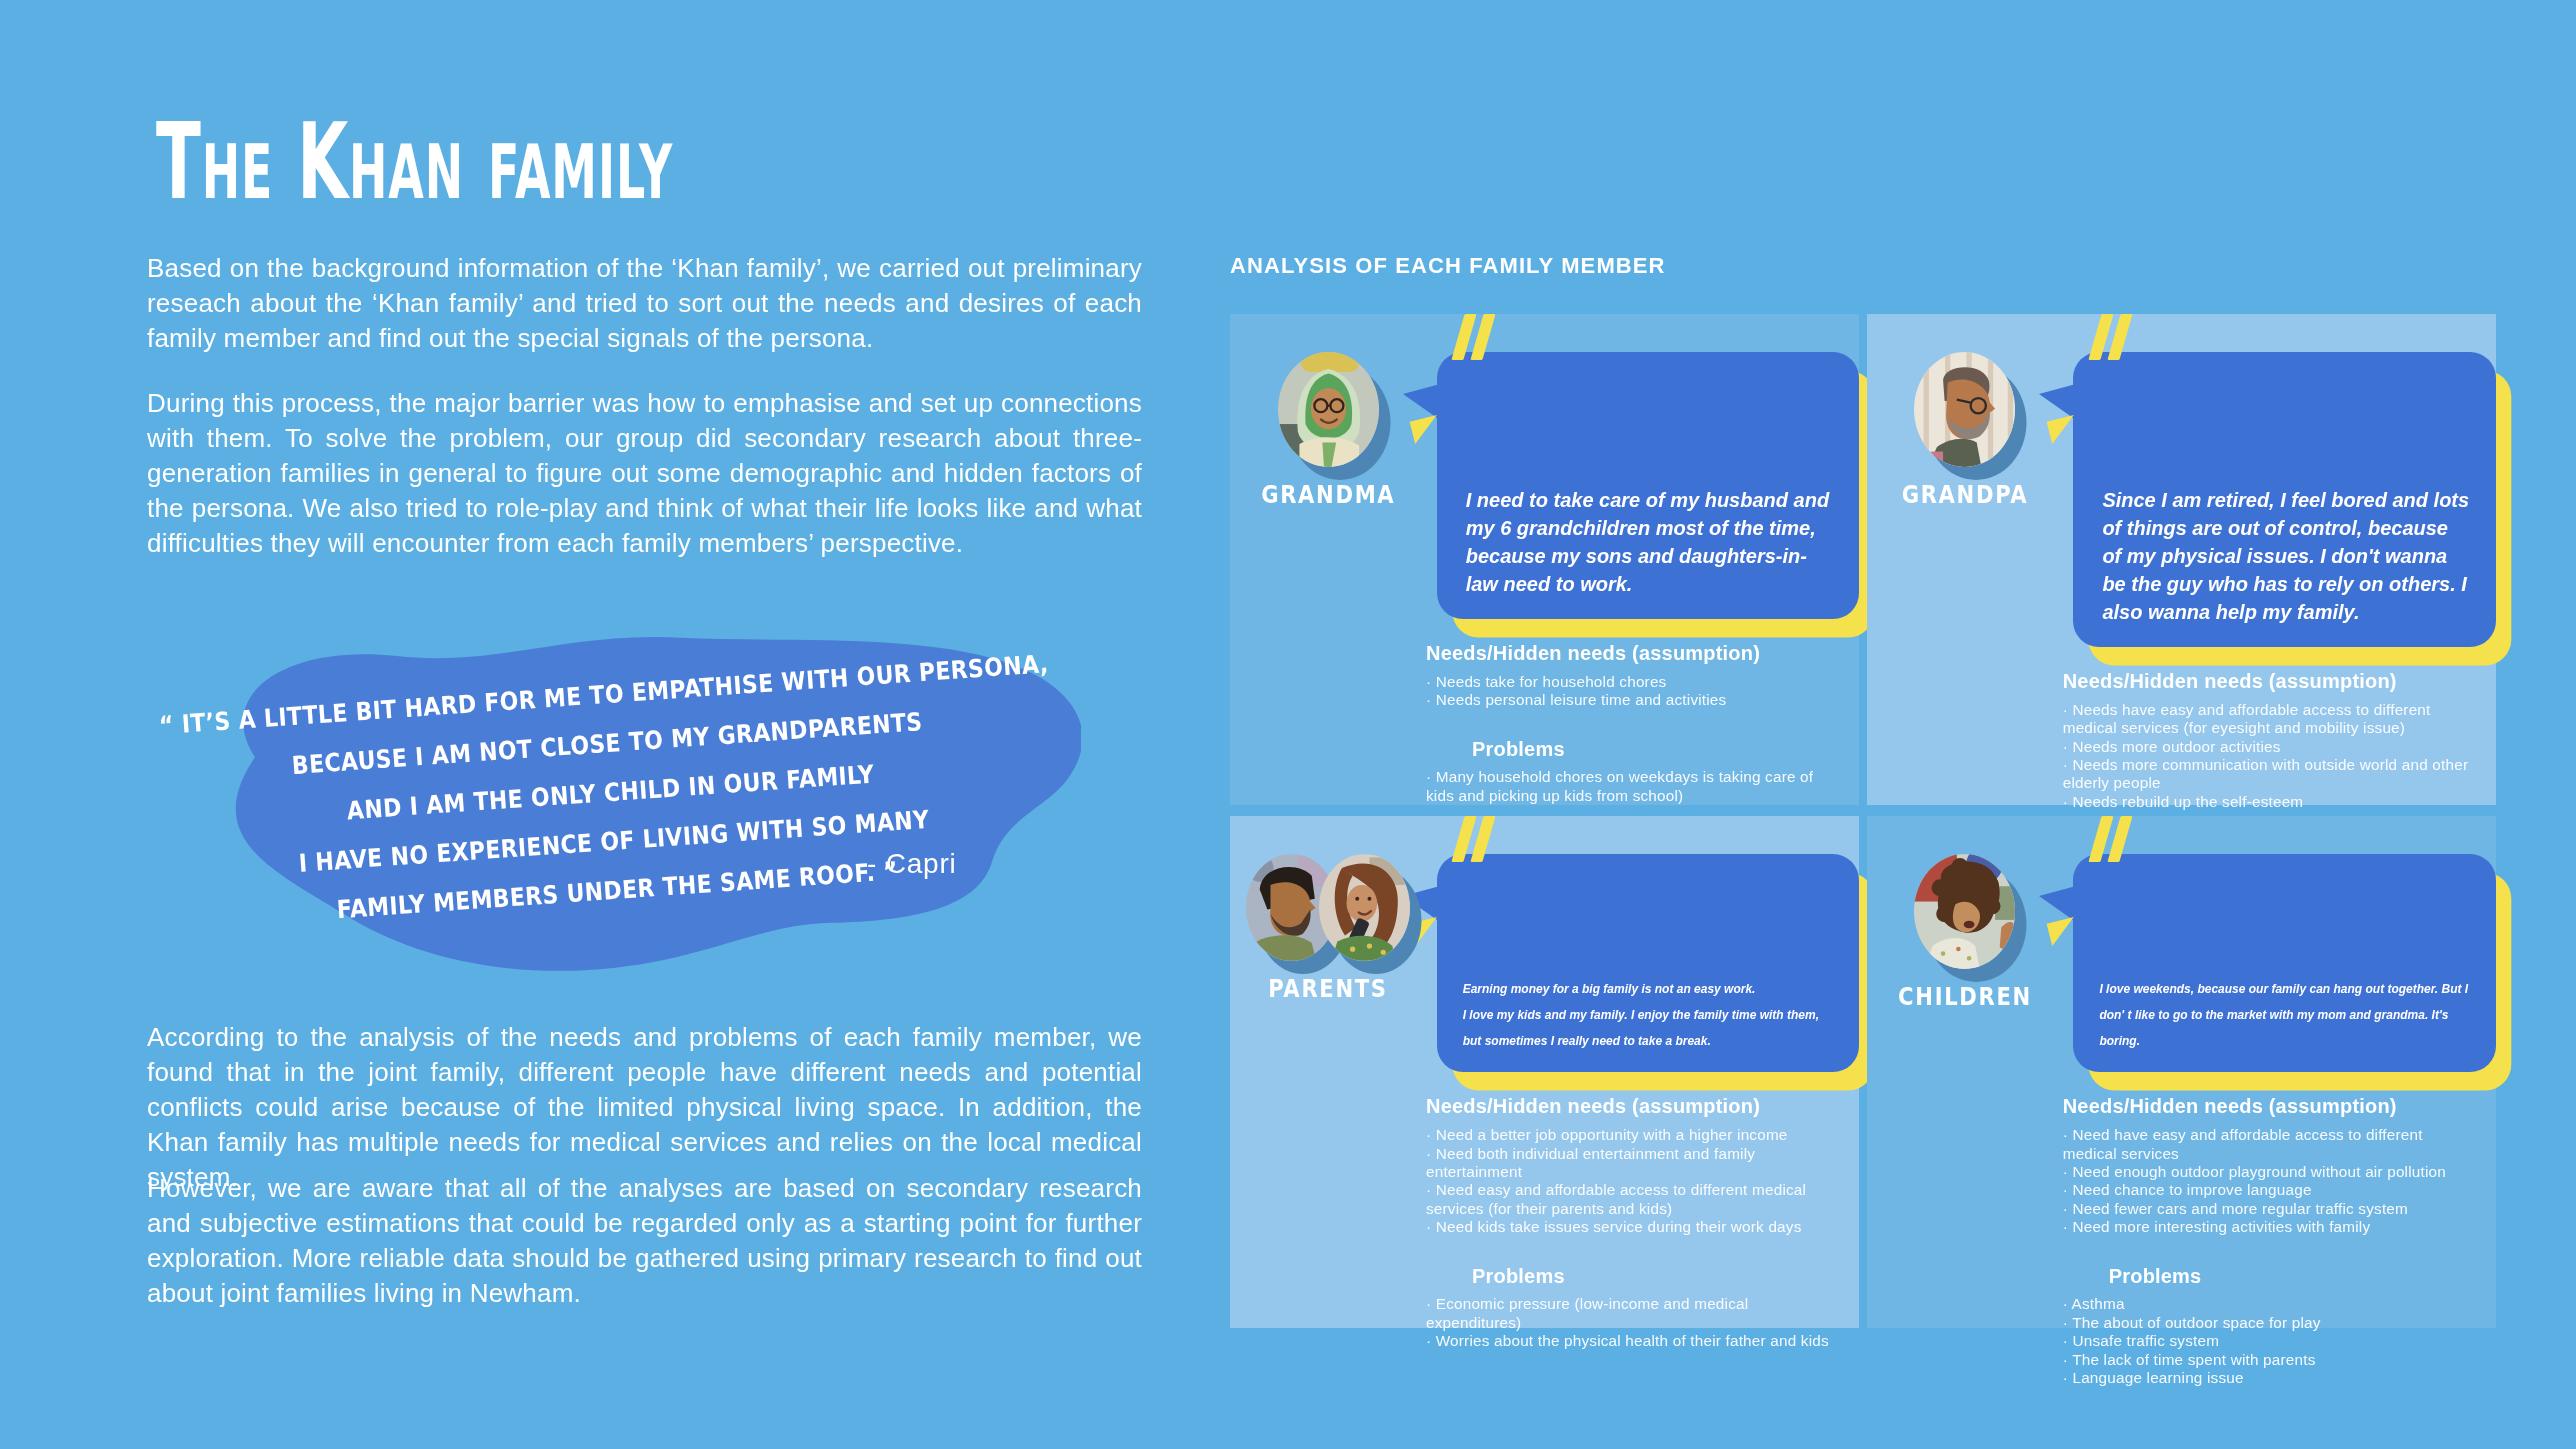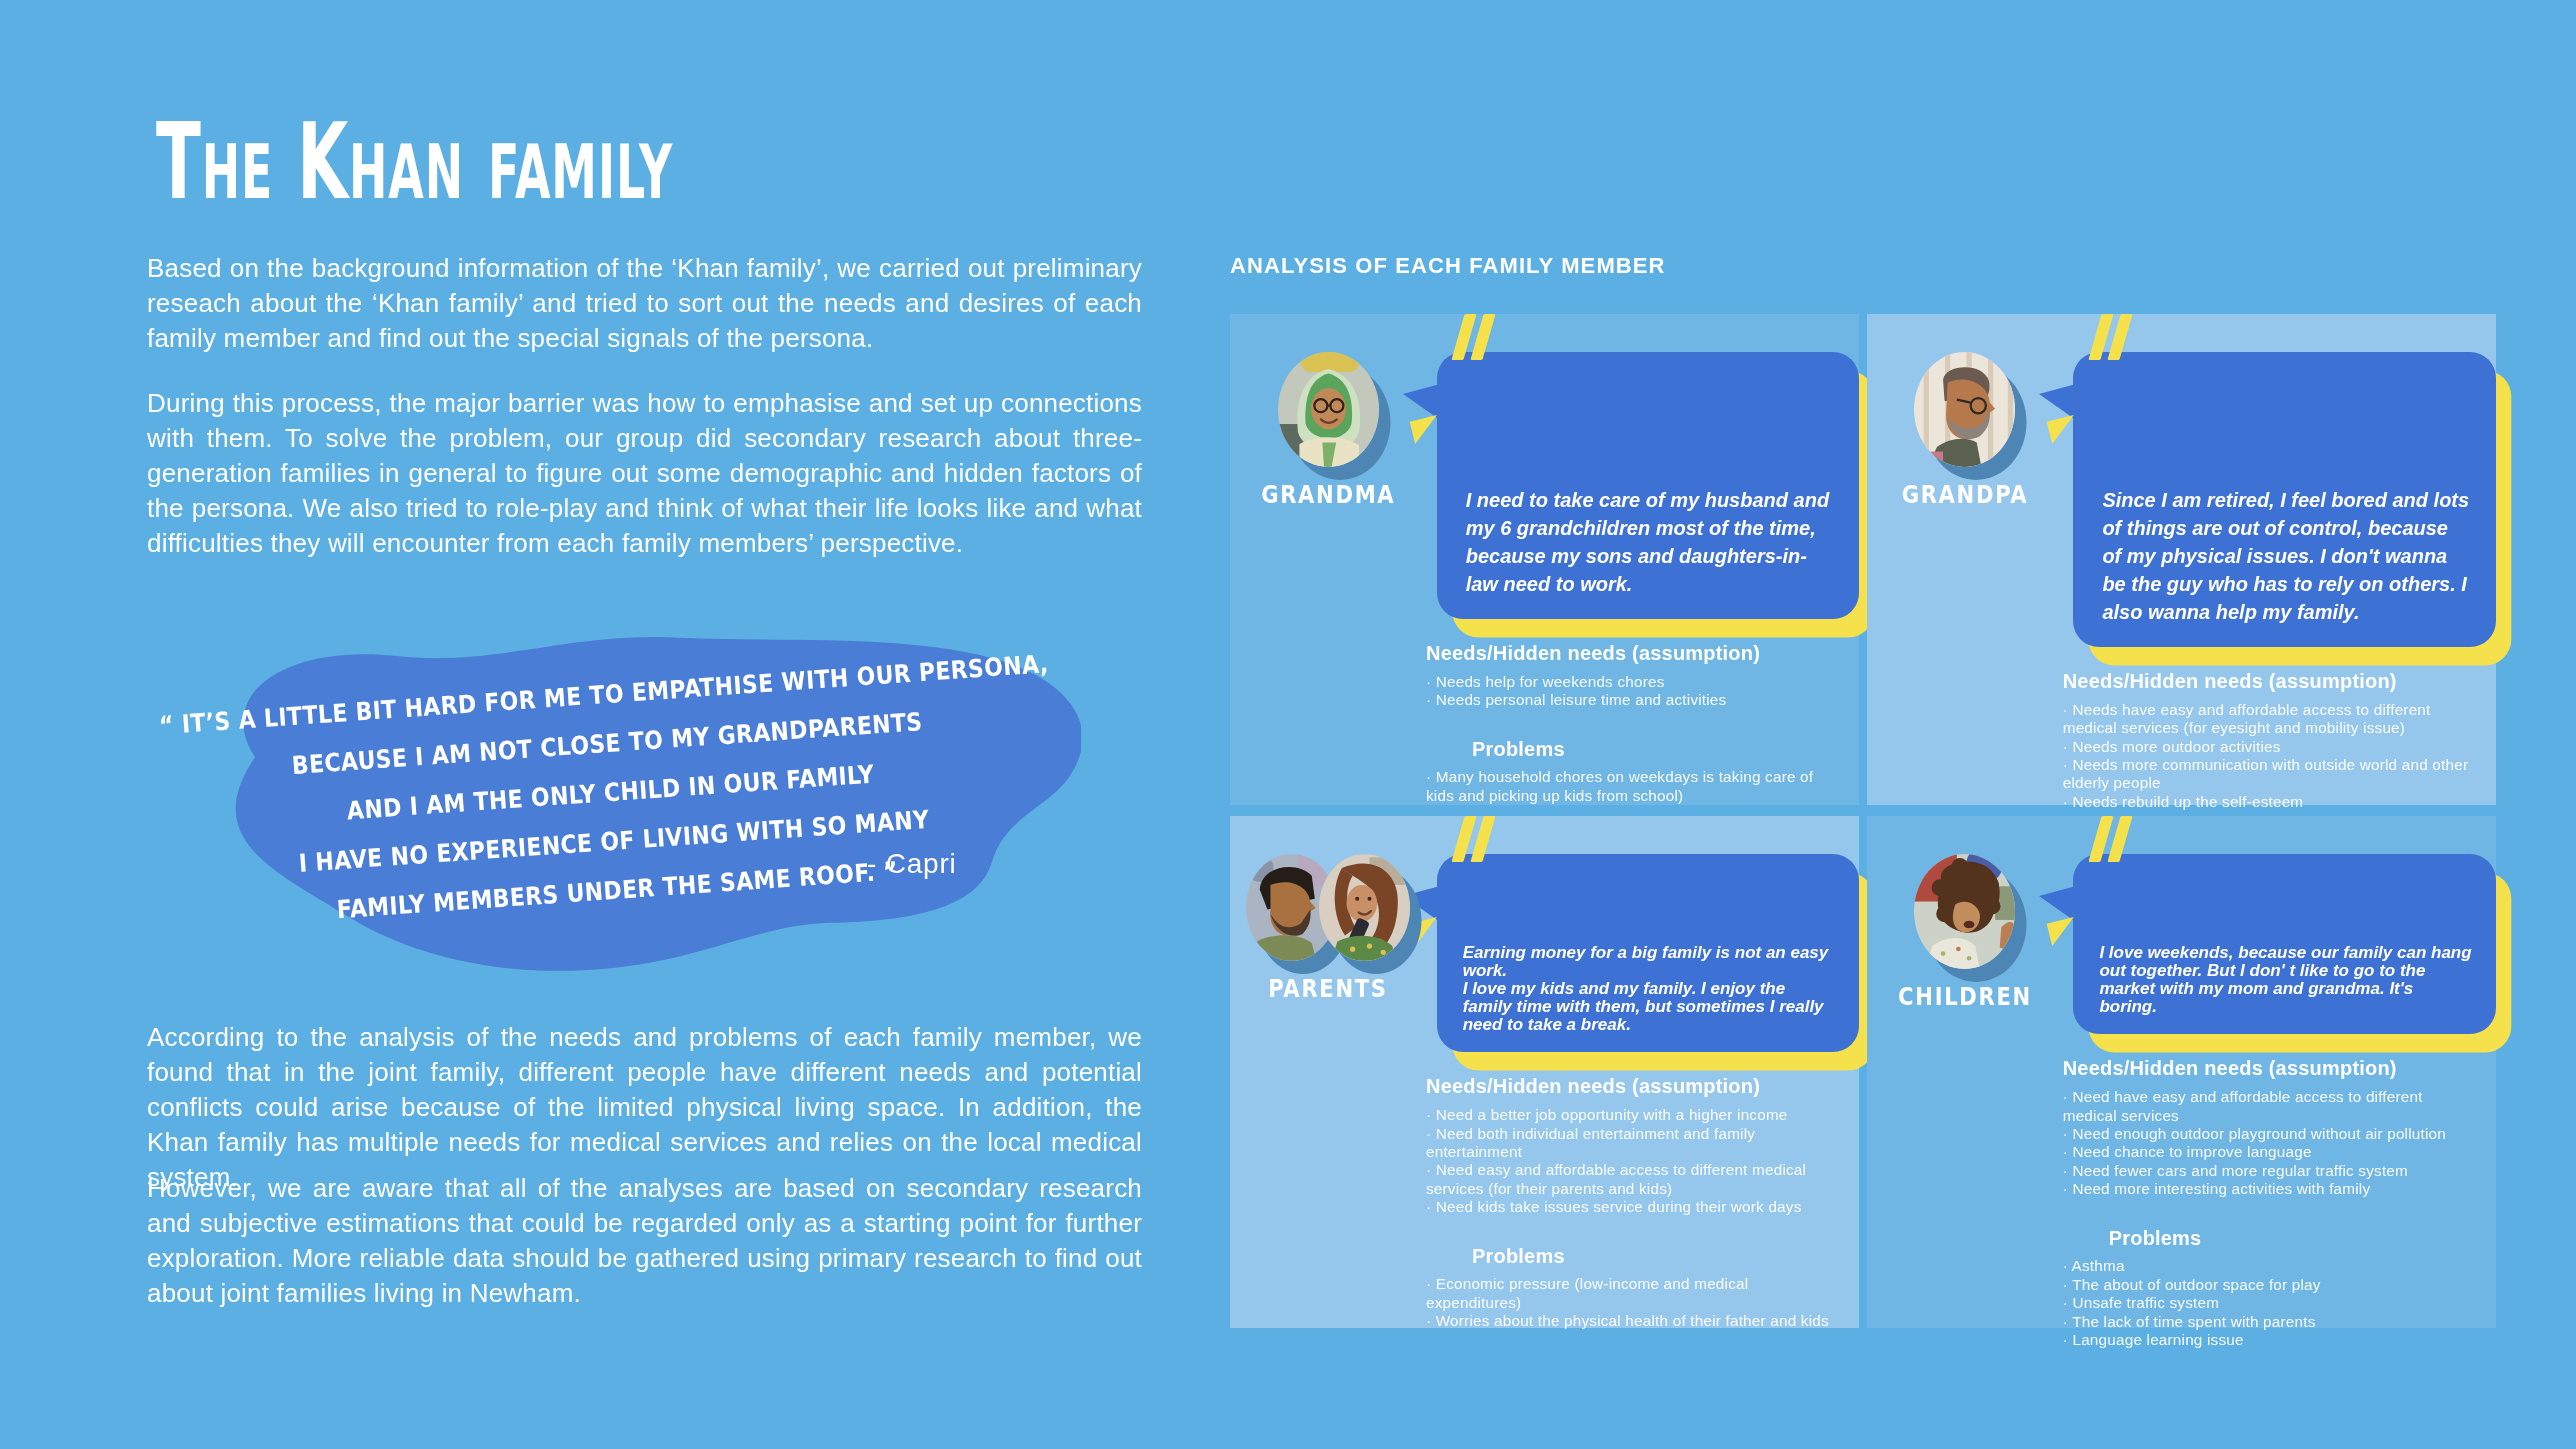--- a/index.html
+++ b/index.html
@@ -92,21 +92,21 @@
   .bubble{
     position:relative;margin-left:10.7px;margin-top:0;
     width:424px;background:var(--bubble-blue);
     border-radius:26px;
     box-shadow:15.3px 18.4px 0 0 var(--accent-yellow);
     padding:21.5px 26px 21.5px 29px;
     font-style:italic;font-weight:bold;
     font-size:20px;line-height:28px;
     white-space:pre-line;
   }
-  .card--bottom .bubble{font-size:17px;line-height:18px;padding:18.4px 23px 18.4px 26px;}
+  .card--bottom .bubble{font-size:12px;line-height:26px;padding:18.4px 23px 18.4px 26px;}
   .qmark{position:absolute;top:-38px;left:21.5px;display:flex;gap:7px;}
   .qmark span{display:block;width:12.3px;height:46px;background:var(--accent-yellow);transform:skewX(-16deg);border-radius:1.5px;}
   .tail{
     position:absolute;left:-34px;top:32px;width:0;height:0;
     border-top:10.7px solid transparent;
     border-bottom:26px solid transparent;
     border-right:37px solid var(--bubble-blue);
   }
   .tail-shadow{
     position:absolute;left:-24.5px;top:66px;width:0;height:0;
@@ -184,21 +184,21 @@
       <div class="bubble">
         <div class="qmark"><span></span><span></span></div>
         <div class="tail"></div>
         <div class="tail-shadow"></div>
         <span>I need to take care of my husband and my 6 grandchildren most of the time, because my sons and daughters-in-law need to work.</span>
       </div>
     </div>
     <div class="needs-block">
       <div class="section-heading">Needs/Hidden needs (assumption)</div>
       <div>
-          <div class="bullet">· Needs help for weekends chores</div>
+          <div class="bullet">· Needs take for household chores</div>
           <div class="bullet">· Needs personal leisure time and activities</div>
         </div>
       <div class="section-heading problems">Problems</div>
       <div>
           <div class="bullet">· Many household chores on weekdays is taking care of kids and picking up kids from school)</div>
         </div>
     </div>
   </section>
 
   <section class="card card--light">

